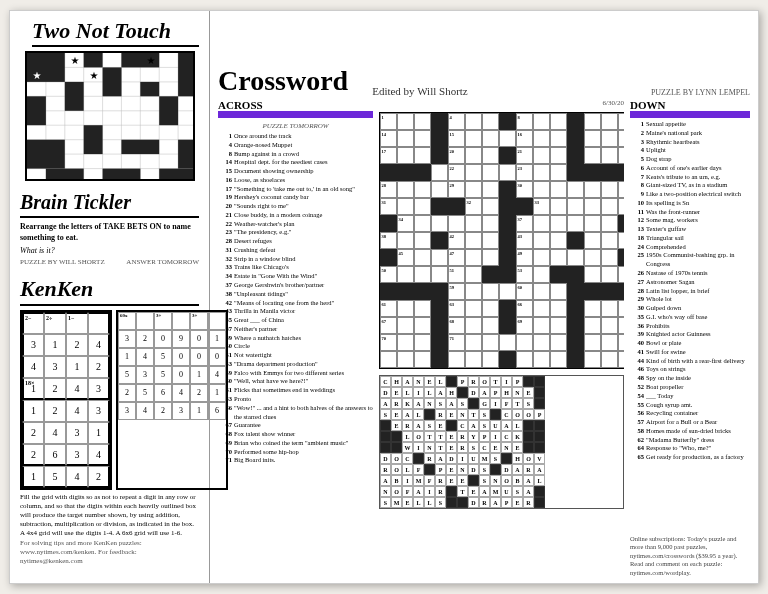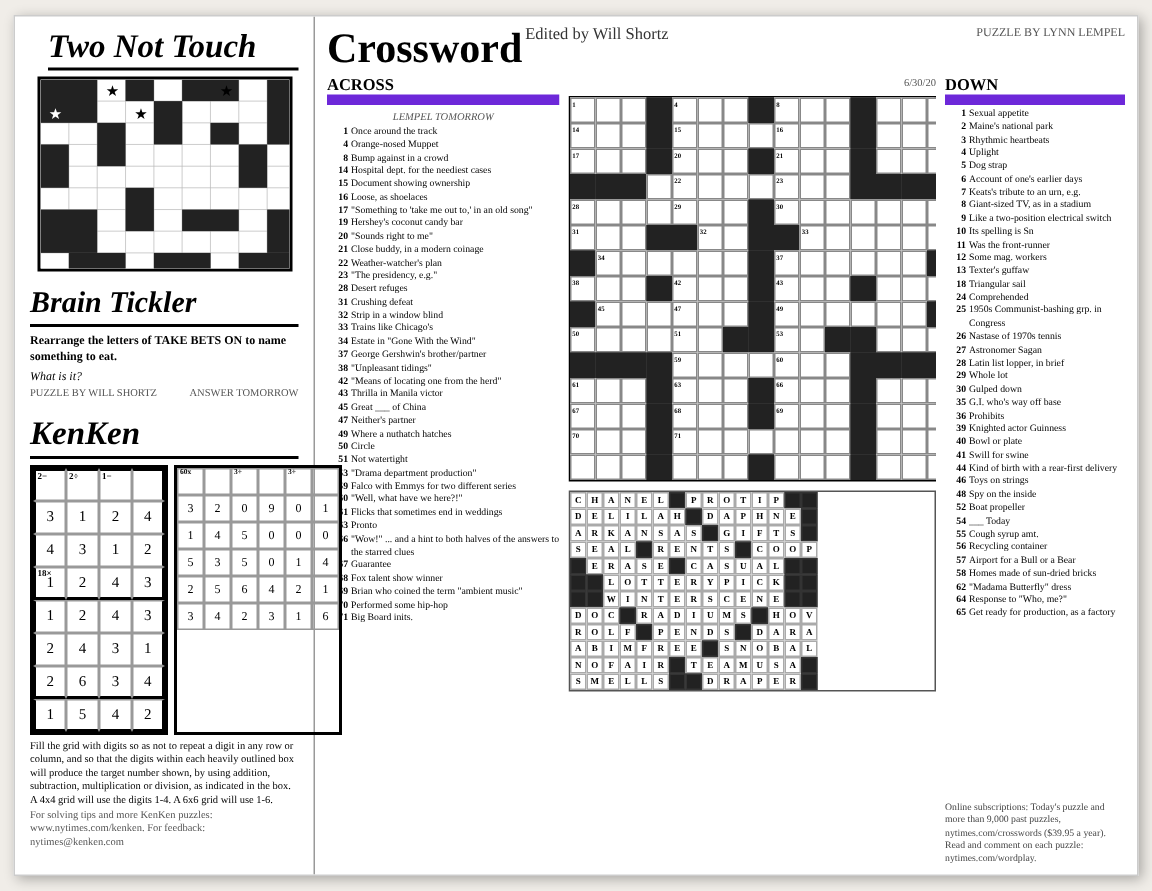--- a/index.html
+++ b/index.html
@@ -150,23 +150,24 @@
     .right-col {
       flex: 1;
       padding: 6px 8px;
       display: flex;
       flex-direction: column;
       overflow: hidden;
     }
     .crossword-header {
       display: flex;
       flex-direction: row;
-      align-items: flex-start;
-      gap: 2px;
+      align-items: flex-end;
+      gap: 24px;
       margin-bottom: 2px;
+      margin-top: 48px;
     }
     .crossword-title {
       font-size: 28px;
       font-weight: bold;
     }
     .crossword-subtitle {
       font-size: 11px;
       color: #333;
     }
     .crossword-puzzle-by {
@@ -476,21 +477,21 @@
     <div class="crossword-header">
       <span class="crossword-title">Crossword</span>
       <span class="crossword-subtitle">Edited by Will Shortz</span>
       <span class="crossword-puzzle-by">PUZZLE BY LYNN LEMPEL</span>
     </div>
 
     <div class="crossword-body">
 
       <div class="clues-section">
         <div class="clues-header">ACROSS</div>
-        <div class="answers-tomorrow">LEMPEL TOMORROW</div>
+        <div class="answers-tomorrow">PUZZLE TOMORROW</div>
         <div id="across-clues-container" style="overflow:hidden; flex:1;">
         <div class="clue-item">
               <span class="clue-num">1</span>
               <span>Once around the track</span>
             </div>
             <div class="clue-item">
               <span class="clue-num">4</span>
               <span>Orange-nosed Muppet</span>
             </div>
             <div class="clue-item">

